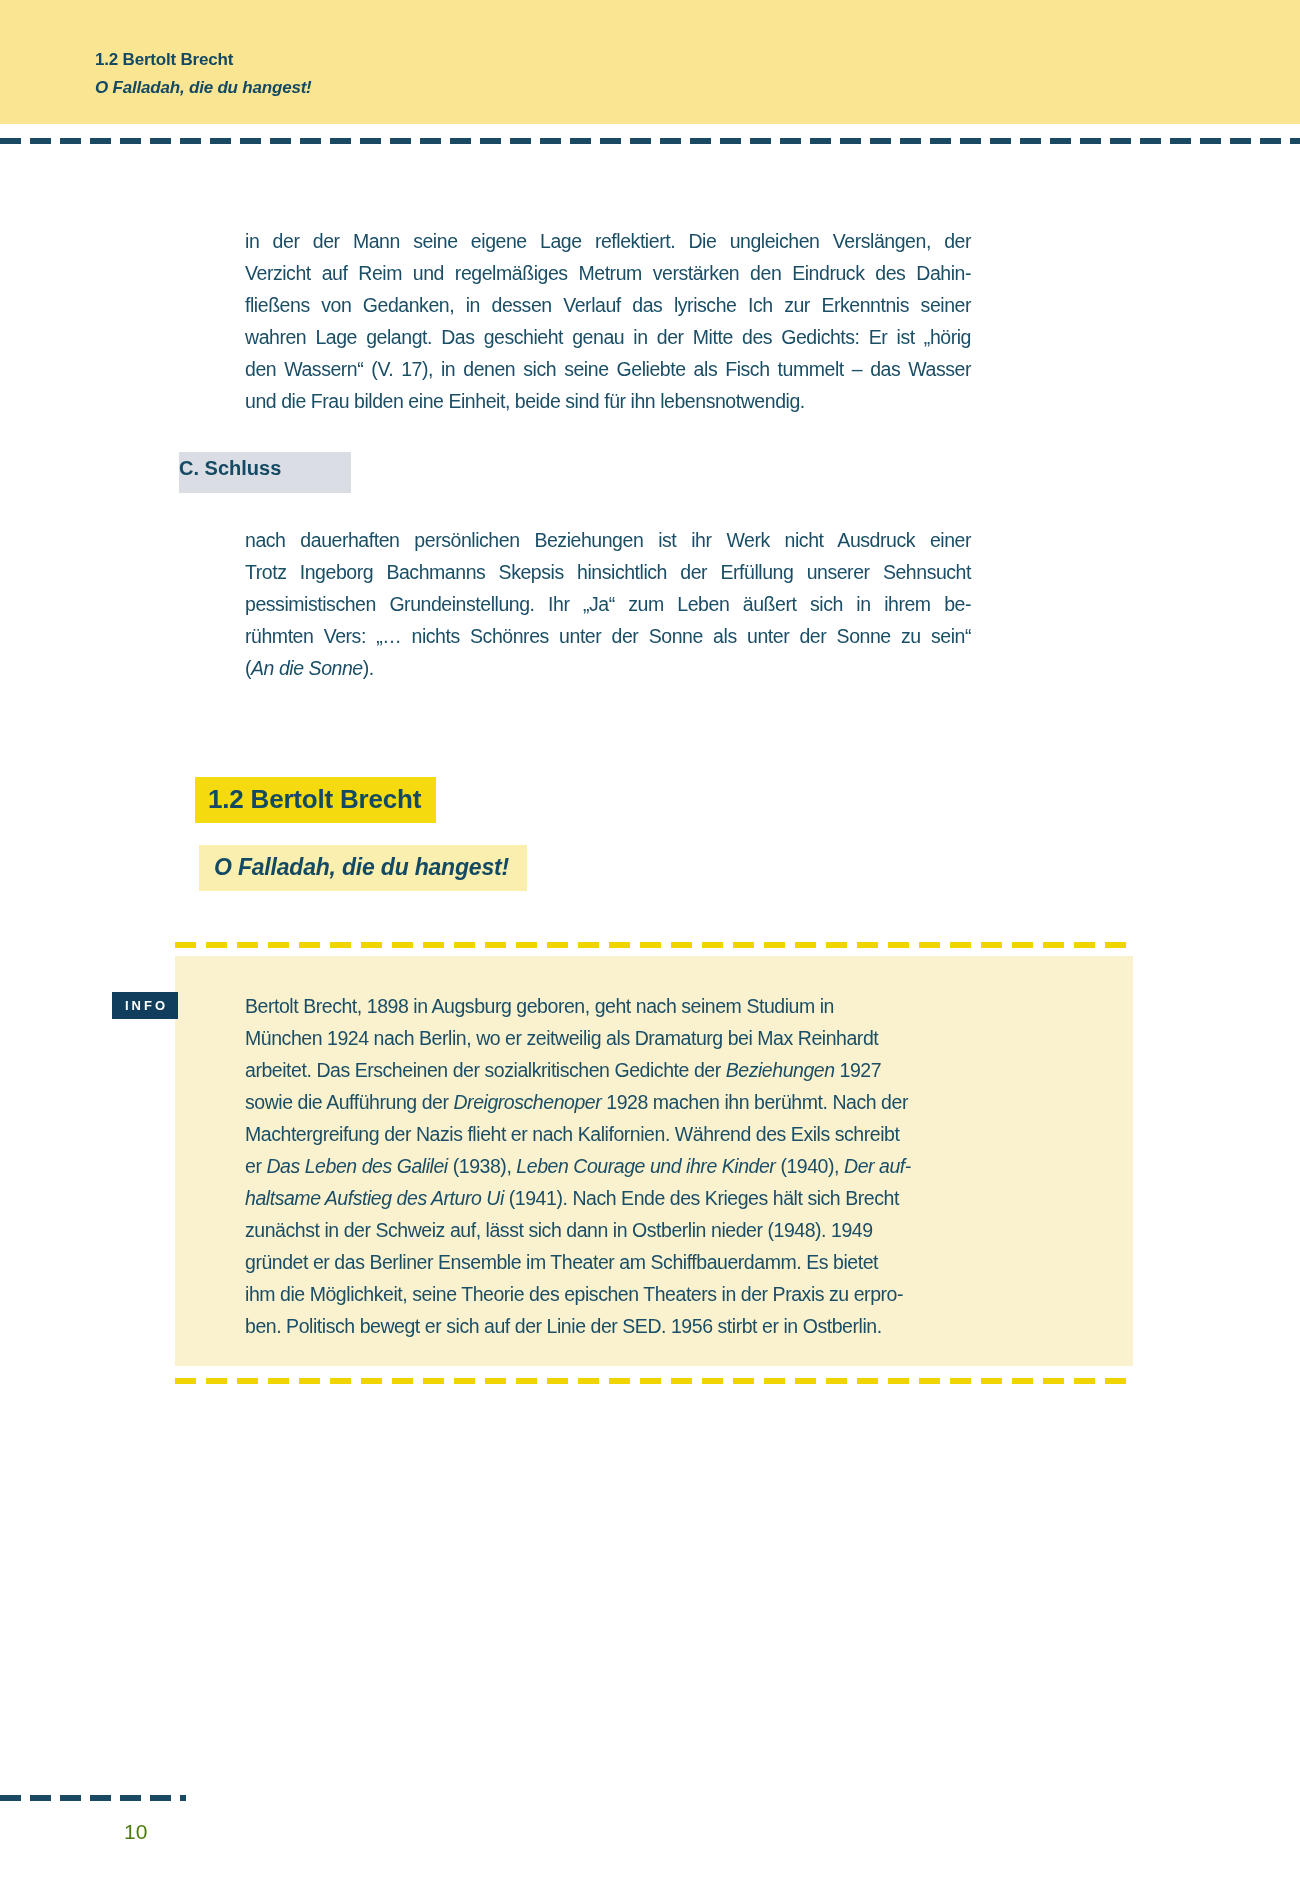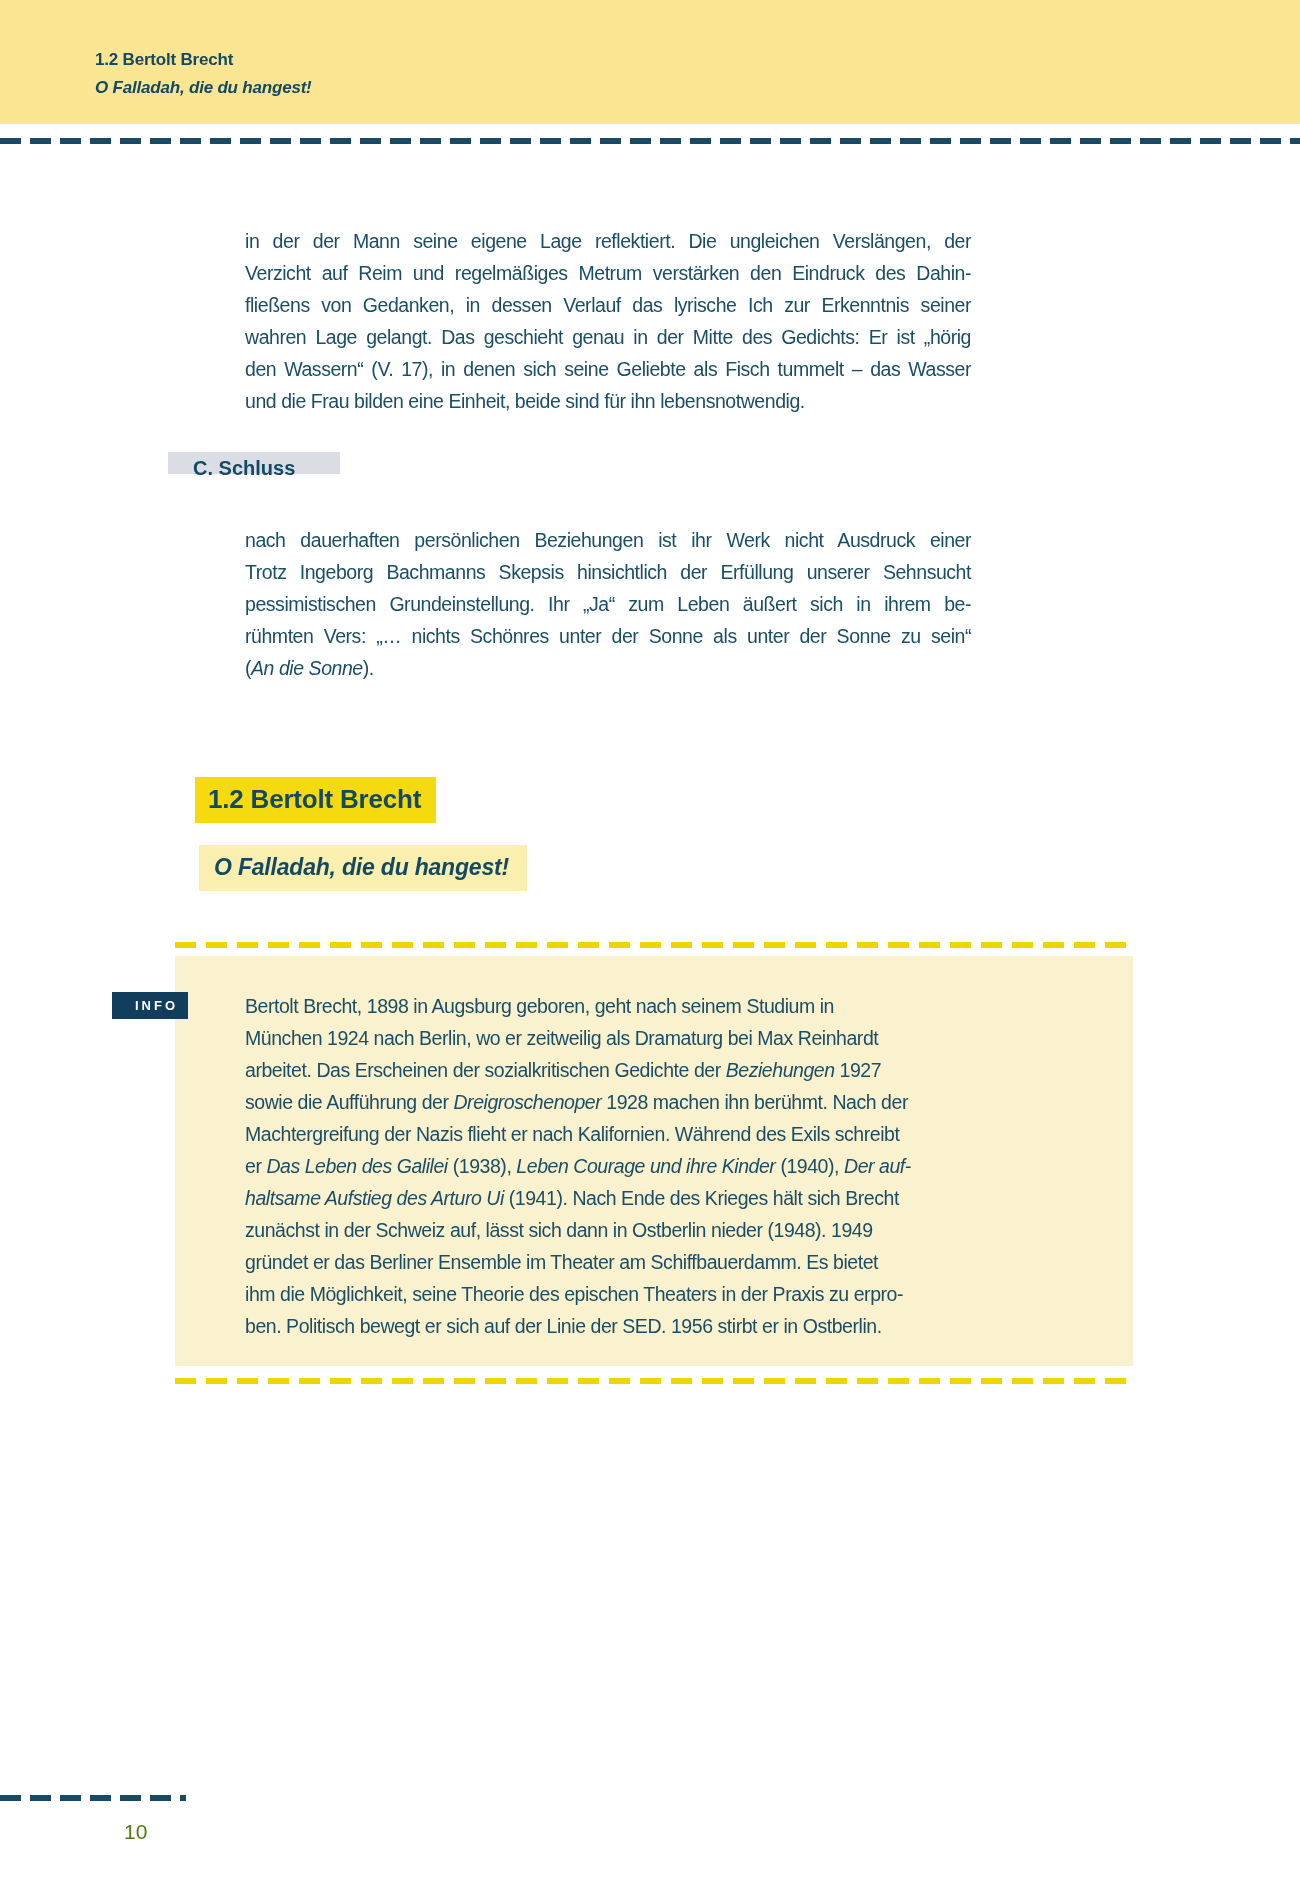--- a/index.html
+++ b/index.html
@@ -65,24 +65,23 @@
   }
   .para .tline { white-space: nowrap; }
   .justified .tline { text-align: justify; text-align-last: justify; }
   .justified .tline.last { text-align-last: left; }
   #paragraph1 { left: 245px; top: 225px; width: 726px; }
   #paragraph2 { left: 245px; top: 524px; width: 726px; }
 
   
   .schluss {
     position: absolute;
-    left: 168px; top: 452px;
-    width: 172px; height: 22px;
+    left: 179px; top: 452px;
+    width: 172px; height: 41px;
     line-height: 33px;
-    padding-left: 25px;
     box-sizing: border-box;
     background: #DADDE3;
     font-size: 20px;
     font-weight: bold;
     color: #134963;
   }
 
   
   .chap-heading {
     position: absolute;
@@ -119,21 +118,21 @@
     background: #FAF1CF;
   }
   .info-label {
     position: absolute;
     left: 112px; top: 992px;
     background: #113E5C;
     color: #ffffff;
     font-size: 13px;
     font-weight: bold;
     letter-spacing: 3px;
-    padding: 6px 10px 6px 23px;
+    padding: 6px 10px 6px 13px;
   }
   #info-text { left: 245px; top: 990px; width: 868px; }
 
   
   .page-number {
     position: absolute;
     left: 124px; top: 1820px;
     font-size: 21px;
     color: #4d7c0f;
   }

